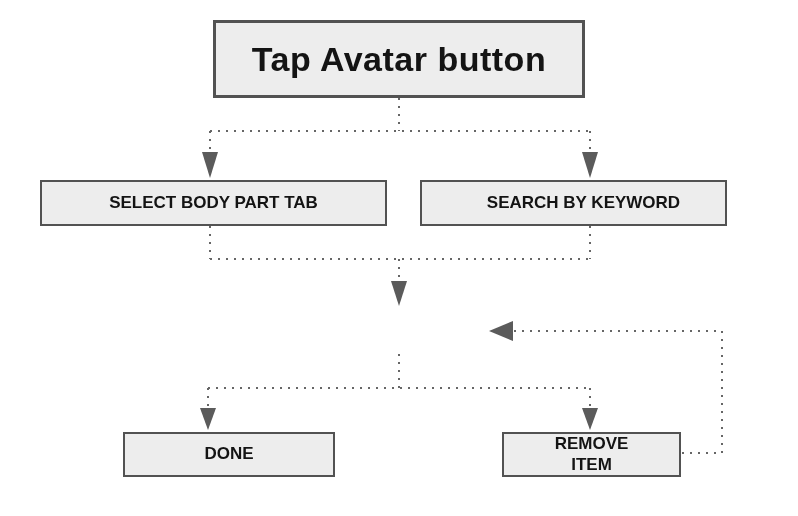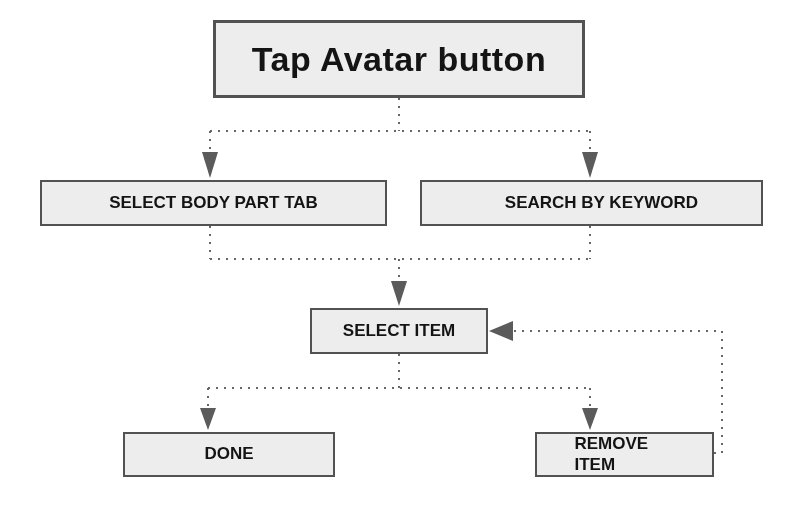--- a/index.html
+++ b/index.html
@@ -39,20 +39,21 @@
     fill: var(--arrow);
     stroke: none;
   }
   .node {
     position: absolute;
     background: var(--node-fill);
     border: 2px solid var(--node-border);
     display: flex;
     align-items: center;
     justify-content: center;
+    text-align: center;
     color: var(--text);
     font-weight: bold;
     font-size: 17px;
     line-height: 1.2;
   }
   .node-top {
     border-width: 3px;
     font-size: 34px;
     letter-spacing: 0.5px;
   }
@@ -95,29 +96,26 @@
   </svg>
 
   <div class="node node-top" style="left:213px; top:20px; width:372px; height:78px;">
     <span class="node-label">Tap Avatar button</span>
   </div>
 
   <div class="node" style="left:40px; top:180px; width:347px; height:46px;">
     <span class="node-label">SELECT BODY PART TAB</span>
   </div>
 
-  <div class="node" style="left:420px; top:180px; width:343px; height:46px;padding-left:20px;">
+  <div class="node" style="left:420px; top:180px; width:307px; height:46px;padding-left:20px;">
     <span class="node-label">SEARCH BY KEYWORD</span>
   </div>
 
-  <div class="node" style="left:310px; top:308px; width:178px; height:46px;">
-    <span class="node-label">SELECT ITEM</span>
-  </div>
 
   <div class="node" style="left:123px; top:432px; width:212px; height:45px;">
     <span class="node-label">DONE</span>
   </div>
 
-  <div class="node wrap-narrow" style="left:502px; top:432px; width:179px; height:45px;margin-left:33px;">
+  <div class="node wrap-narrow" style="left:502px; top:432px; width:179px; height:45px;">
     <span class="node-label">REMOVE ITEM</span>
   </div>
 
 </div>
 
 </body></html>

